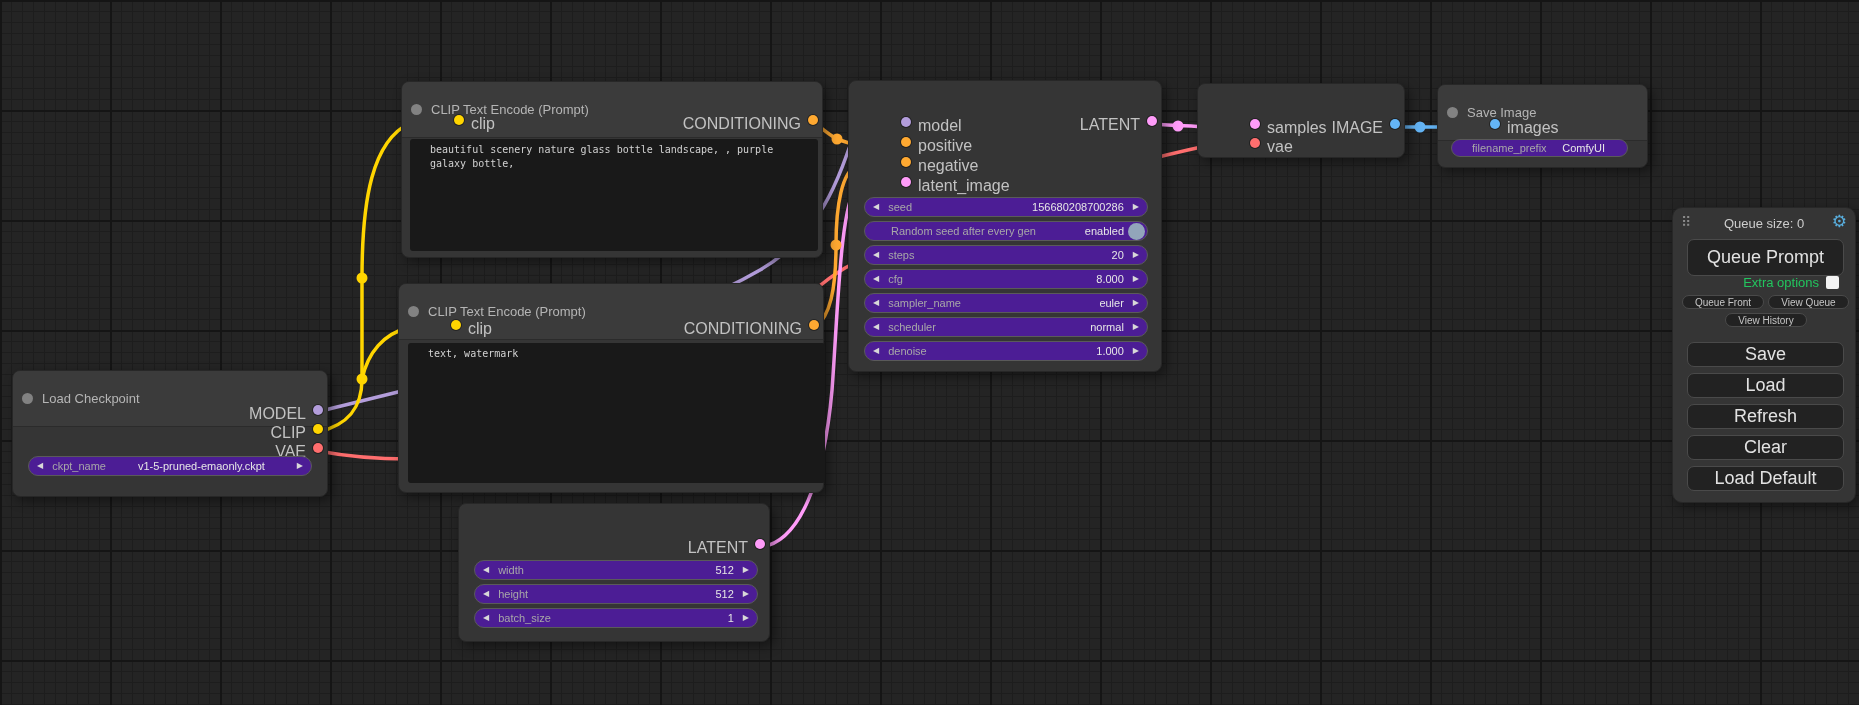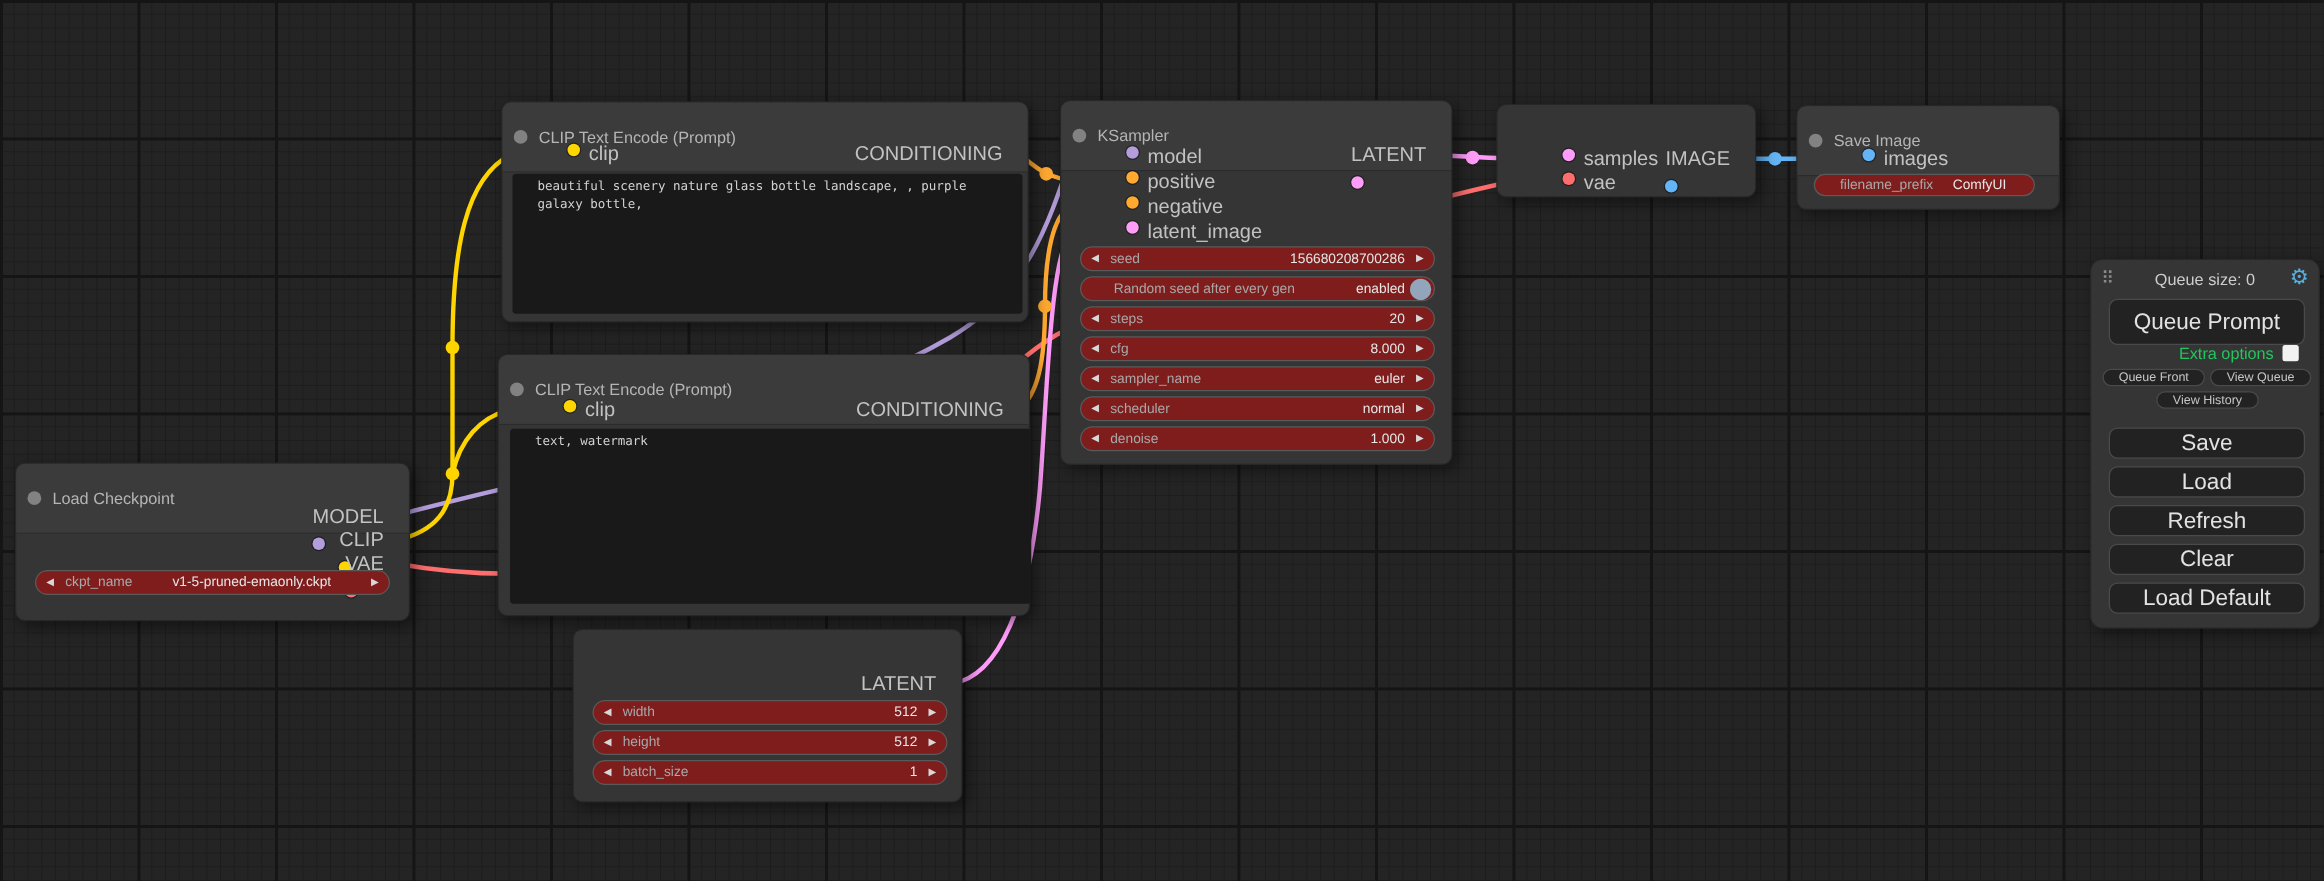--- a/index.html
+++ b/index.html
@@ -18,26 +18,26 @@
   #wires path{fill:none;stroke-width:3.5;stroke-linecap:round;}
   .node{position:absolute;background:#353535;border:1px solid #272727;border-radius:8px;
         box-shadow:4px 4px 12px rgba(0,0,0,.45);z-index:2;box-sizing:border-box;}
   .node-header{height:27px;background:#3b3b3b;border-bottom:1px solid #2b2b2b;
         border-radius:7px 7px 0 0;display:flex;align-items:center;gap:9px;padding:14px 9px;}
   .collapse-dot{width:11px;height:11px;border-radius:50%;background:#828282;flex:0 0 auto;}
   .node-title{font-size:13px;color:#b5b5b5;white-space:nowrap;}
   .port{position:absolute;height:18px;display:flex;gap:7px;
         font-size:16px;color:#c2c2c2;white-space:nowrap;margin-left:48px;}
   .port.in{left:4px;}
-  .port.out{right:20px;flex-direction:column;}
+  .port.out{right:4px;}
   .dot{width:10px;height:10px;border-radius:50%;box-shadow:0 0 0 1px rgba(0,0,0,.4);flex:0 0 auto;}
   .textarea{position:absolute;background:#191919;border-radius:3px;padding:4px 20px;
         font-family:"DejaVu Sans Mono",monospace;font-size:10px;line-height:14px;
         color:#d2d2d2;box-sizing:border-box;white-space:pre-wrap;overflow:hidden;}
-  .widget{position:absolute;height:20px;background:#7f1d1d;border:1px solid #5a5a5a;
+  .widget{position:absolute;height:20px;background:#4c1d95;border:1px solid #5a5a5a;
         border-radius:11px;display:flex;align-items:center;font-size:11px;
         padding:0 8px;box-sizing:border-box;white-space:nowrap;}
   .warrow{color:#d8d8d8;font-size:8px;line-height:1;}
   .wlabel{margin-left:9px;color:#a8a8a8;}
   .wvalue{margin-left:auto;margin-right:9px;color:#e6e6e6;}
   .wvalue.center{margin:0 auto;}
   .toggle-circle{width:17px;height:17px;border-radius:50%;margin-right:-6px;flex:0 0 auto;}
   #queue-panel{position:absolute;left:1672px;top:207px;width:184px;height:296px;
         background:#353535;border:1px solid #272727;border-radius:10px;z-index:3;
         box-shadow:4px 4px 12px rgba(0,0,0,.45);box-sizing:border-box;}
@@ -123,24 +123,20 @@
       <span>clip</span>
     </div>
     <div class="port out" style="top:36px;">
       <span>CONDITIONING</span>
       <span class="dot" style="background: rgb(255, 169, 49);"></span>
     </div>
     <div class="textarea" style="left:9px;top:59px;width:417px;height:140px;">text, watermark</div>
   </div>
 
   <div class="node" style="left:848px;top:80px;width:314px;height:292px;">
-    <div class="node-header">
-      <span class="collapse-dot"></span>
-      <span class="node-title">KSampler</span>
-    </div>
     <div class="port in" style="top:36px;">
       <span class="dot" style="background: rgb(179, 157, 219);"></span>
       <span>model</span>
     </div>
     <div class="port in" style="top:56px;">
       <span class="dot" style="background: rgb(255, 169, 49);"></span>
       <span>positive</span>
     </div>
     <div class="port in" style="top:76px;">
       <span class="dot" style="background: rgb(255, 169, 49);"></span>

